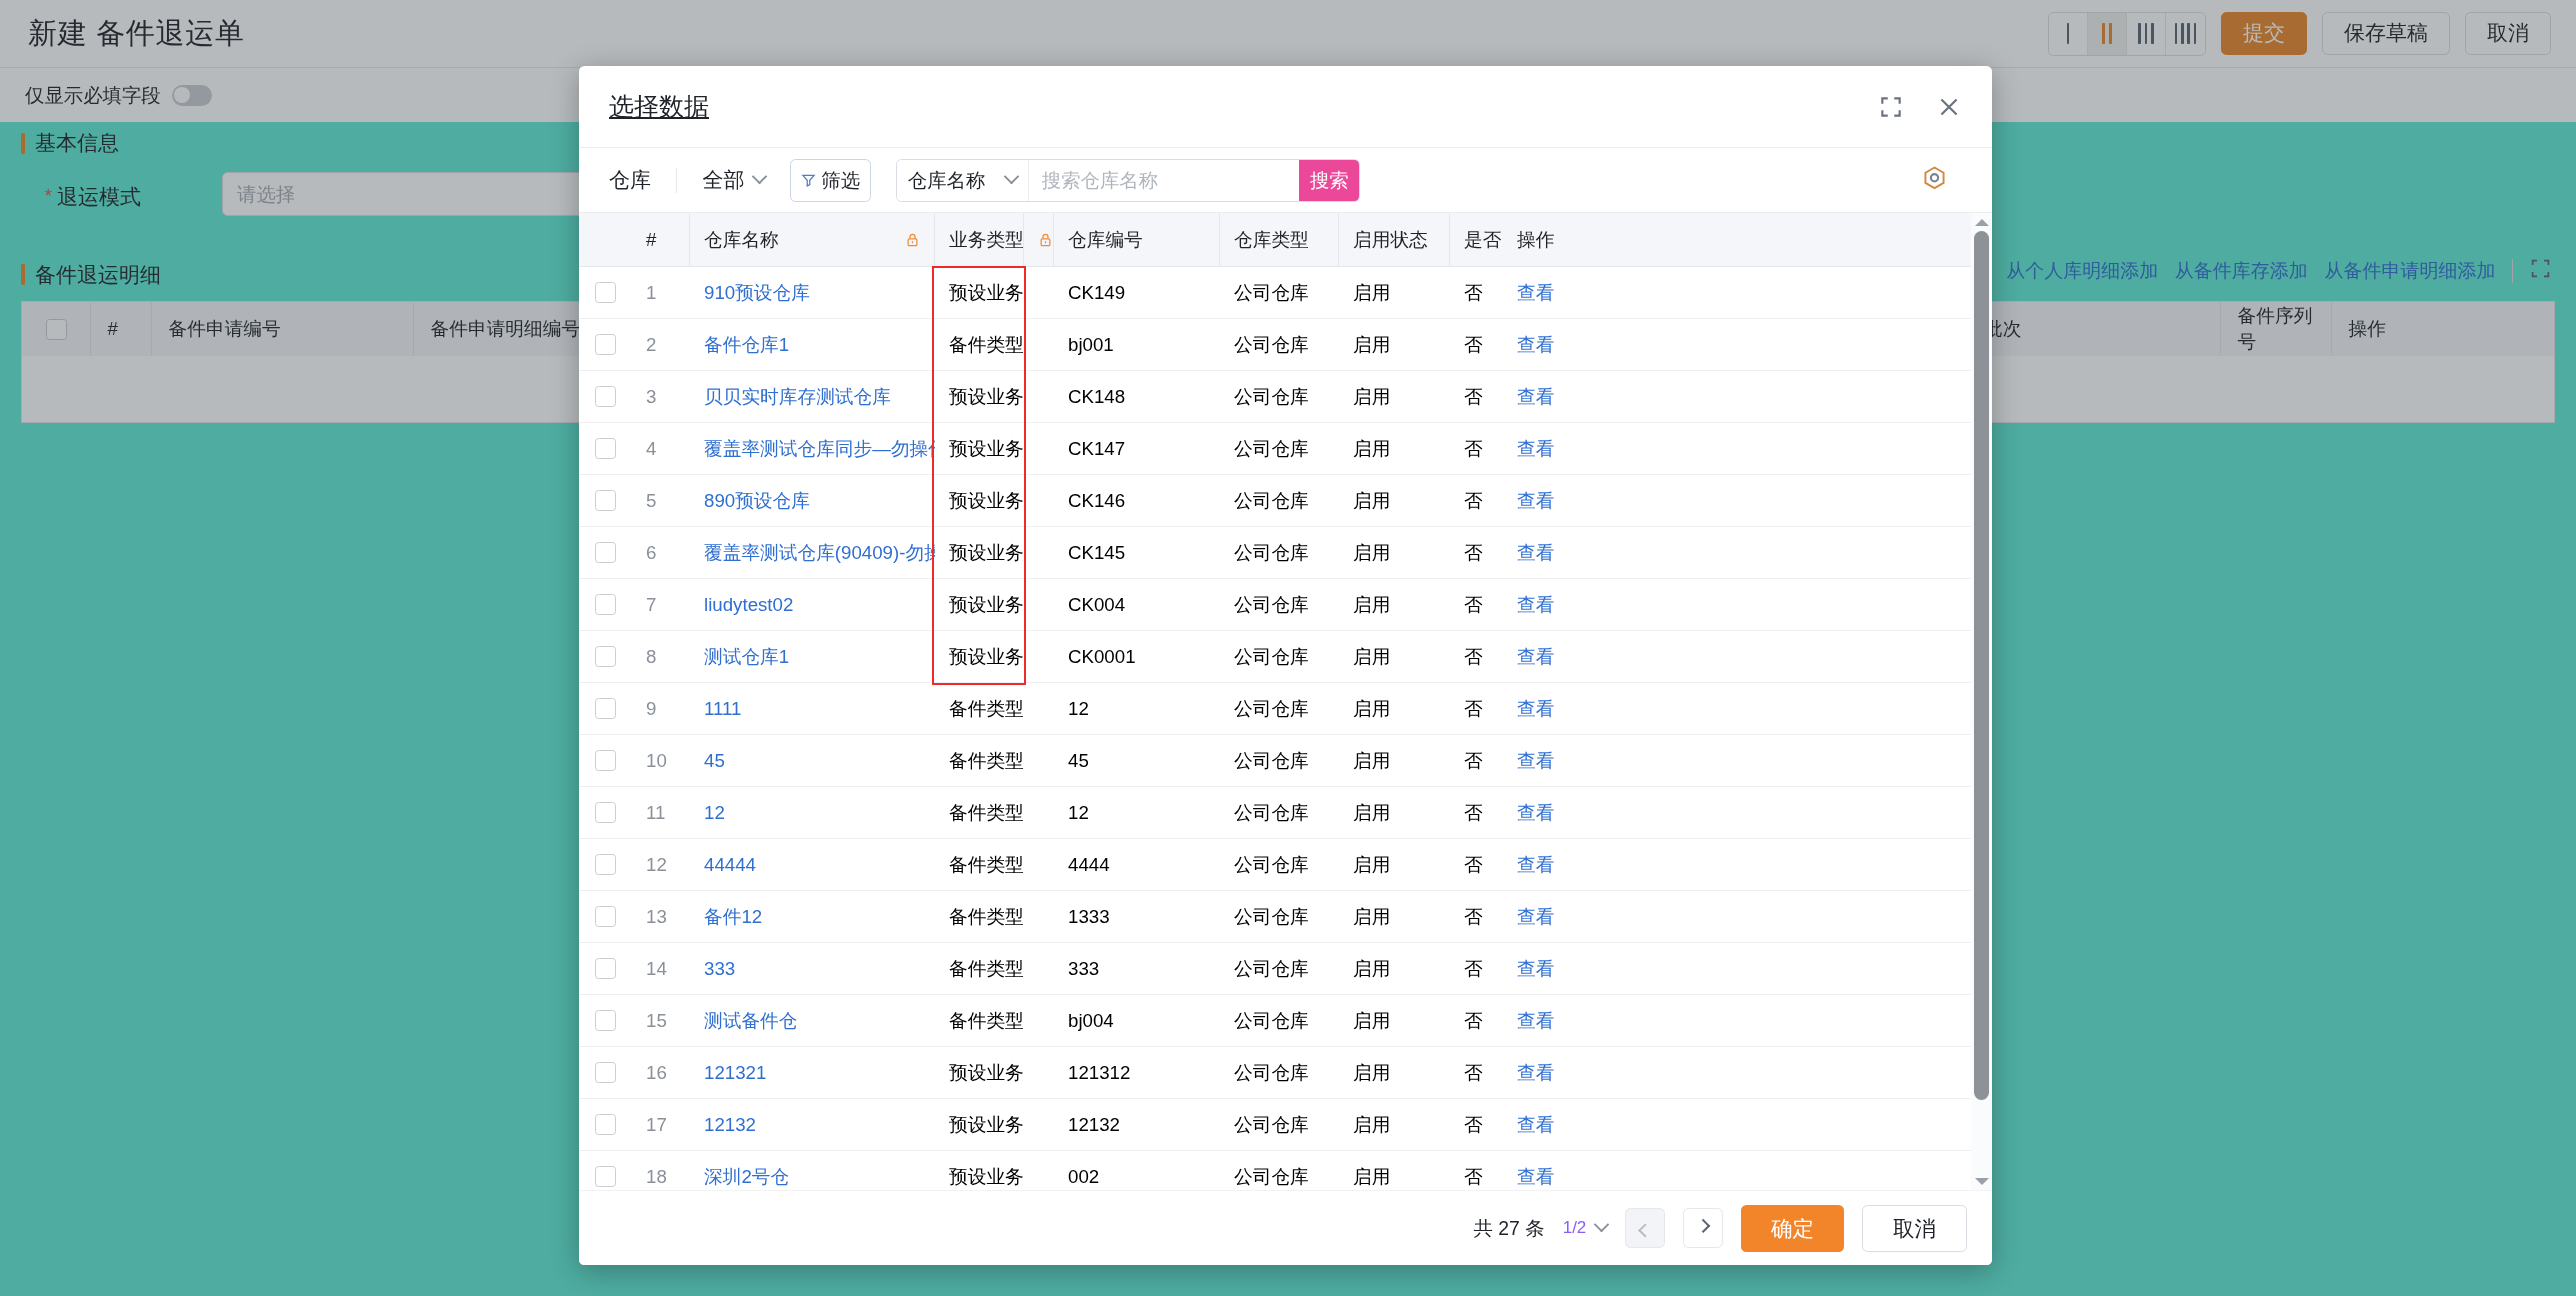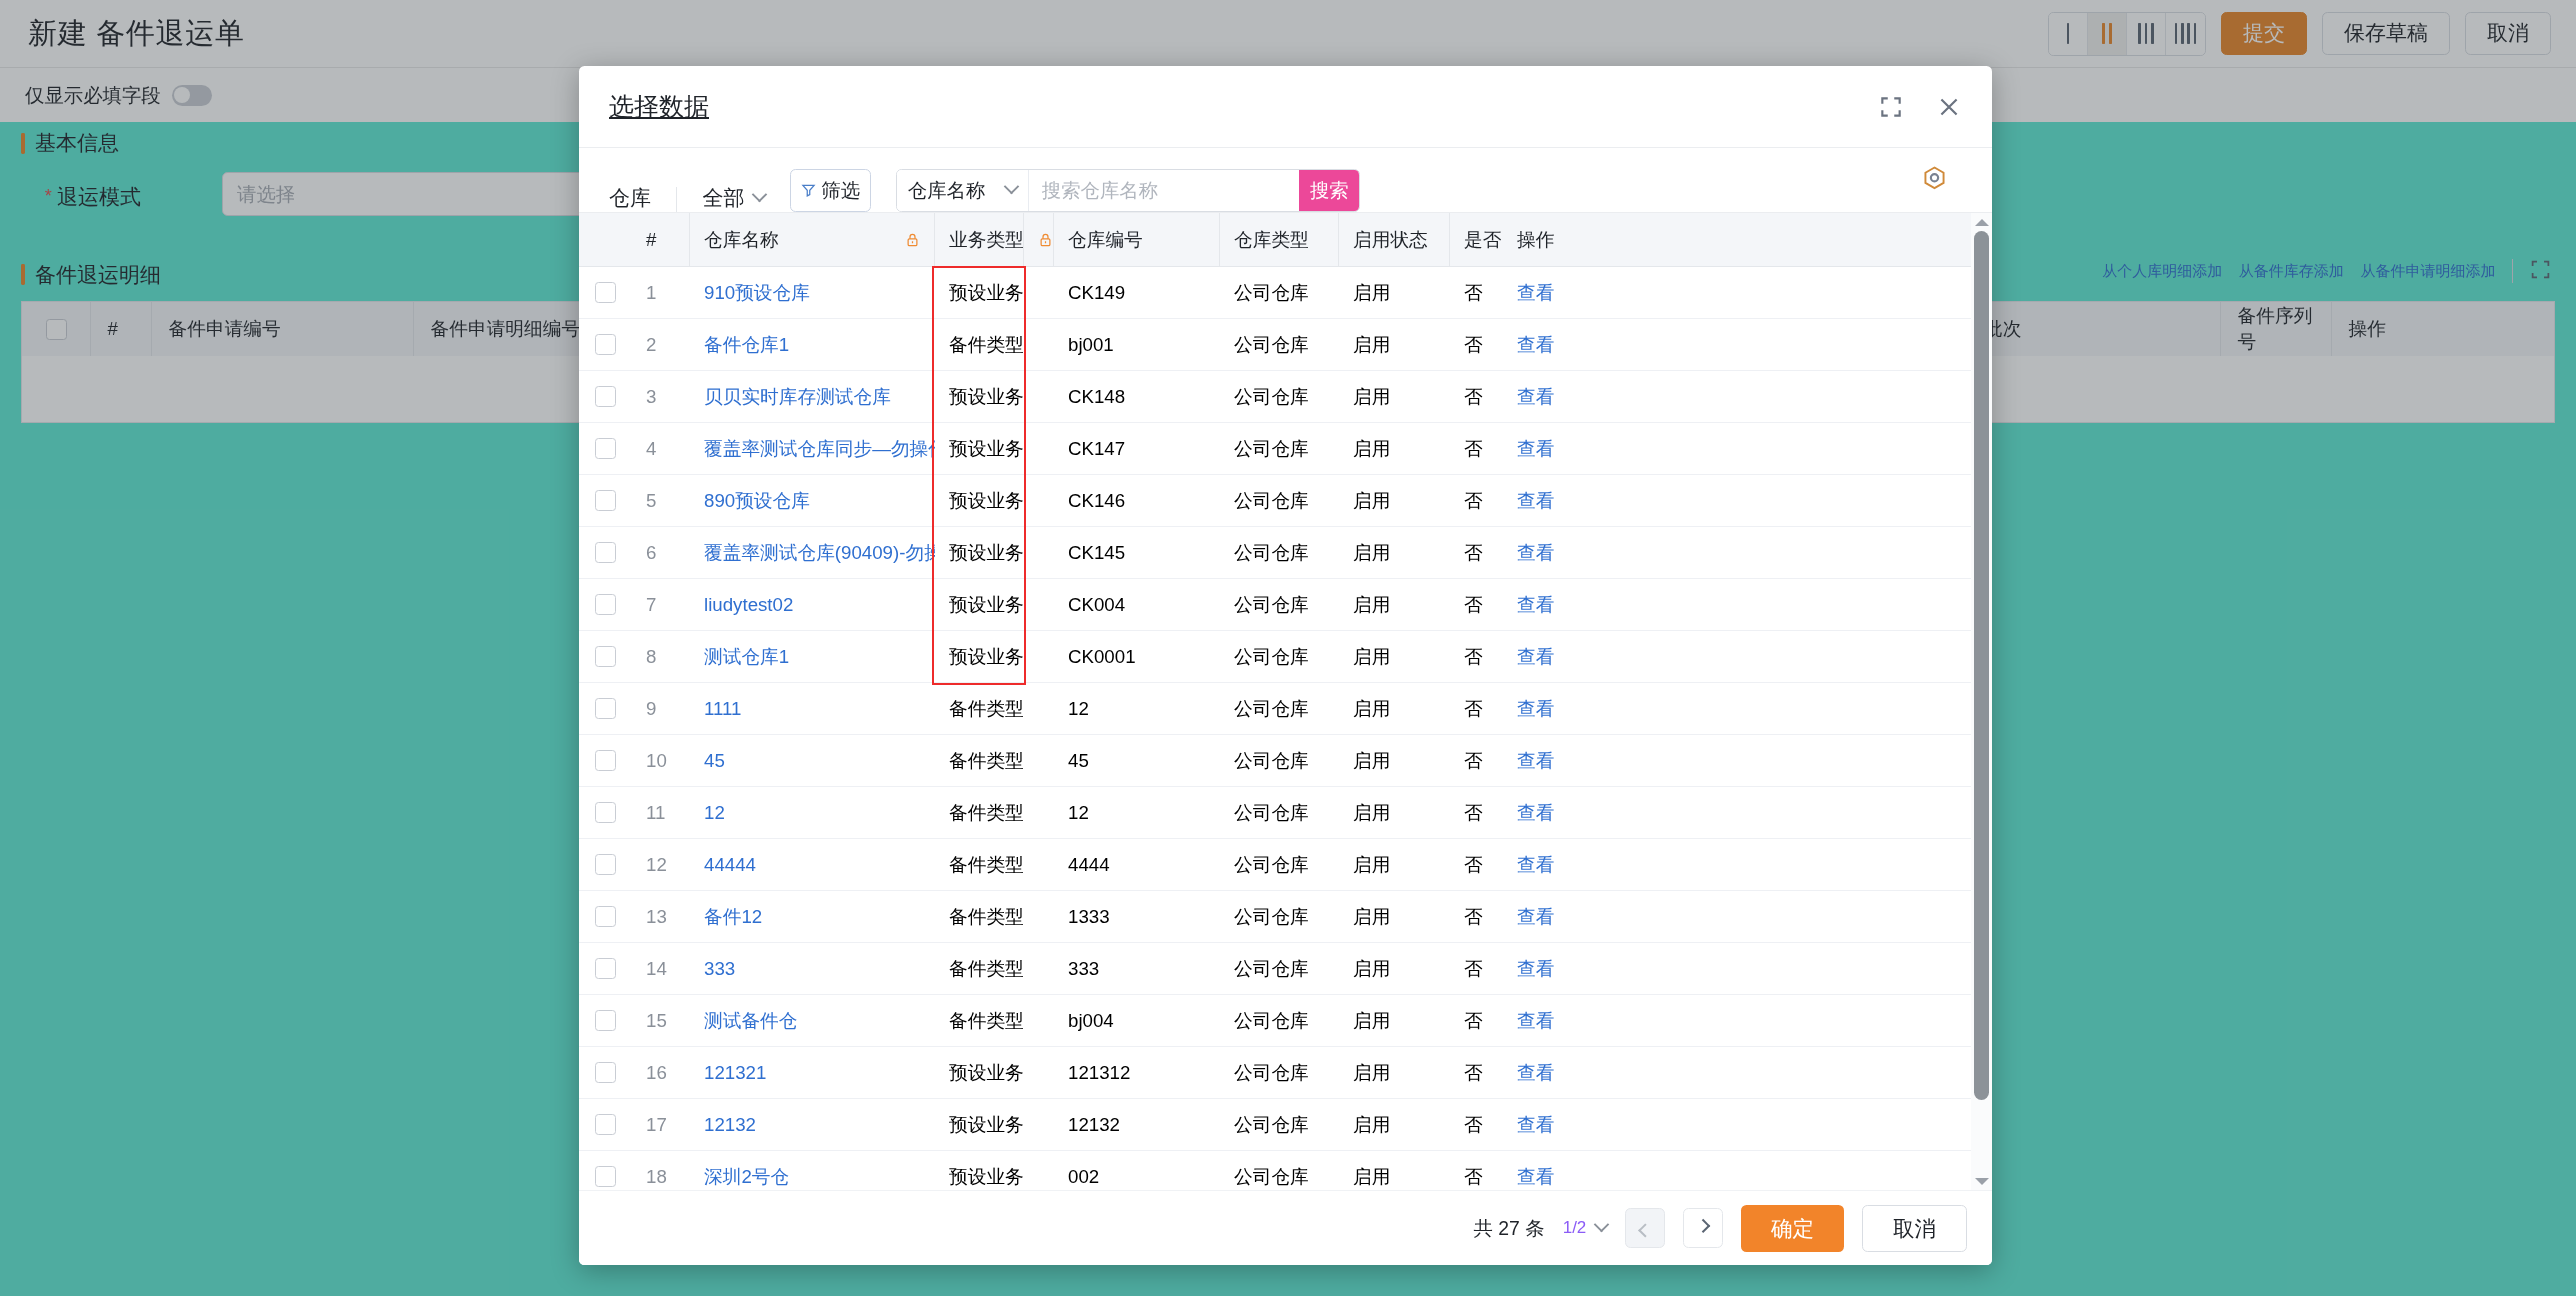--- a/index.html
+++ b/index.html
@@ -79,21 +79,21 @@
   .form-field.ph { color: #a8adb5; }
   .form-field.tall { height: 173px; align-items: flex-start; padding-top: 11px; }
   .cal-ico { width: 19.4px; height: 19.4px; border: 1.4px solid #a8adb5; border-radius: 2.1px; position: relative; flex: none; }
   .cal-ico::before { content:''; position:absolute; left:-1.4px; top: 3.5px; width: 19.4px; height: 1.4px; background:#a8adb5;}
   .cal-ico::after { content:''; position:absolute; left:2.8px; bottom:2.8px; width: 11px; height: 2.1px; border-top: 2.1px dotted #a8adb5;}
 
   .detail-head {
     display: flex; align-items: center; justify-content: space-between;
     padding: 0 25px 0 21px; margin-top: 9.7px;
   }
-  .detail-links { display: flex; align-items: center; gap: 16.6px; font-size: 15px; color: #2f6fd0; }
+  .detail-links { display: flex; align-items: center; gap: 16.6px; font-size: 19px; color: #2f6fd0; }
   .detail-links .divider { width: 1.4px; height: 23.5px; background: #d9dde3; }
 
   .detail-table { margin: 12.5px 21px 0 21px; border: 1.4px solid #e4e7eb; }
   .detail-thead { display: flex; background: #f4f6f9; height: 54px; align-items: center; font-size: 18.7px; color: #1f2329; }
   .detail-thead > div { padding: 0 16.6px; border-right: 1.4px solid #e4e7eb; height: 100%; display:flex; align-items:center; }
   .detail-thead > div:last-child { border-right: none; }
   .detail-empty { height: 66px; background: #fff; }
   .cbox { width: 21px; height: 21px; border: 1.4px solid #c9cdd4; border-radius: 3.5px; background: #fff; flex: none; }
 
   
@@ -107,21 +107,21 @@
   }
   .m-head {
     height: 82px; display: flex; align-items: center; padding: 0 30px;
     border-bottom: 1.4px solid #ebedf0; position: relative; flex: none;
   }
   .m-title { font-size: 25px; color: #1f2329; text-decoration: underline; }
   .m-head-icons { position: absolute; right: 28px; top: 50%; transform: translateY(-50%); display: flex; gap: 28px; }
   .ico-btn { width: 30px; height: 30px; display: flex; align-items: center; justify-content: center; cursor: pointer; }
 
   .m-toolbar {
-    height: 64px; display: flex; align-items: flex-end; padding: 0 30px; gap: 25px; flex: none;
+    height: 64px; display: flex; align-items: center; padding: 0 30px; gap: 25px; flex: none;
     position: relative;
   }
   .tb-label { font-size: 21px; color: #1f2329; }
   .tb-sep { width: 1.4px; height: 25px; background: #e4e7eb; }
   .tb-select { display: flex; align-items: center; gap: 9.7px; font-size: 21px; color: #1f2329; cursor: pointer; }
   .chev { width: 11px; height: 11px; border-right: 2.1px solid #8a9099; border-bottom: 2.1px solid #8a9099; transform: rotate(45deg) translate(-2.8px,-2.8px); flex:none;}
   .filter-btn {
     height: 43px; border: 1.4px solid #ccd5e4; border-radius: 5.5px; display: flex; align-items: center;
     gap: 5.5px; padding: 0 9.7px; font-size: 19.4px; color: #1f2329; background: #fff; cursor: pointer;
   }

